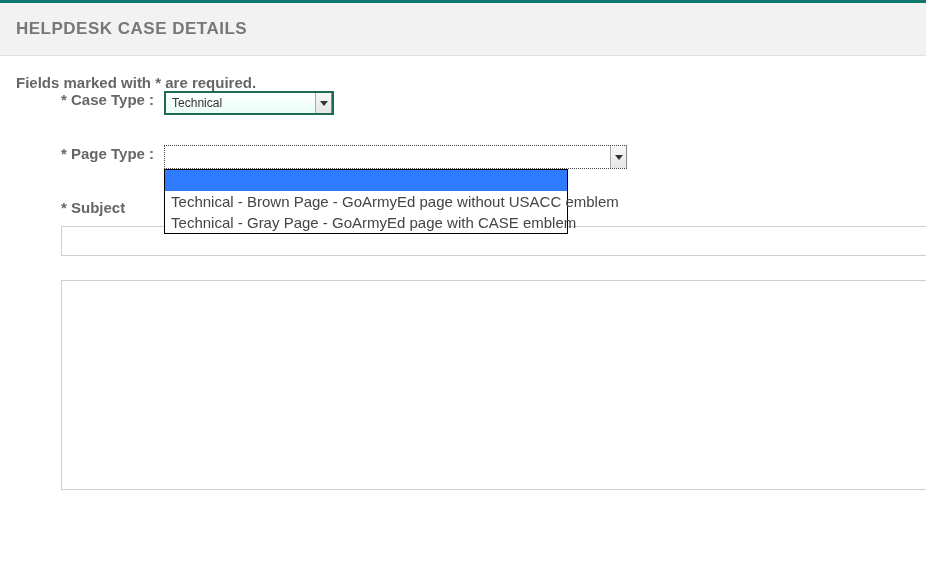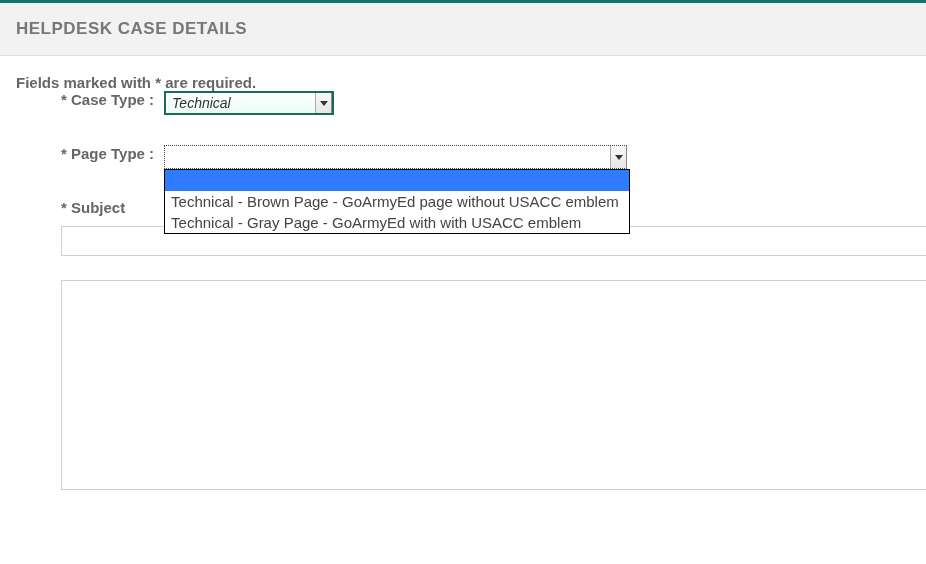--- a/index.html
+++ b/index.html
@@ -54,27 +54,26 @@
       margin-bottom: 10px;
     }
     .select-wrap {
       position: relative;
       display: inline-block;
     }
     .select-input {
       height: 24px;
       border: 1px solid #888;
       background: #fff;
-      font-size: 14px;
+      font-size: 12px;
       color: #333;
       padding: 2px 24px 2px 6px;
       display: flex;
       align-items: center;
       position: relative;
-      font-style: italic;
     }
     .select-input.casetype {
       width: 170px;
       border: 2px solid #1a6b52;
       background: linear-gradient(#fff, #eafdf7);
     }
     .select-input.pagetype {
       width: 463px;
       border: 1px dotted #444;
       border-right: none;
@@ -90,21 +89,21 @@
       border-right: 1px solid #888;
       display: flex;
       align-items: center;
       justify-content: center;
     }
     .select-arrow svg { display: block; }
     .dropdown-panel {
       position: absolute;
       top: 24px;
       left: 0;
-      width: 466px;
+      width: 404px;
       border: 1px solid #000;
       background: #fff;
       z-index: 10;
     }
     .dropdown-option {
       font-size: 15px;
       color: #444;
       padding: 1px 6px;
       height: 21px;
       line-height: 19px;
@@ -166,21 +165,21 @@
         <span></span>
         <span class="select-arrow">
           <svg width="8" height="5" viewBox="0 0 8 5">
               <path d="M0 0 L8 0 L4 5 Z" fill="#333"></path>
             </svg>
         </span>
       </div>
       <div class="dropdown-panel">
         <div class="dropdown-option selected"></div>
         <div class="dropdown-option">Technical - Brown Page - GoArmyEd page without USACC emblem</div>
-        <div class="dropdown-option">Technical - Gray Page - GoArmyEd with with USACC emblem</div>
+        <div class="dropdown-option">Technical - Gray Page - GoArmyEd page with CASE emblem</div>
       </div>
     </div>
   </div>
 
   <div class="field-row stacked">
     <span class="field-label">* Subject</span>
     <input type="text" class="text-input" value="" style="">
   </div>
 
   <div class="field-row stacked">

